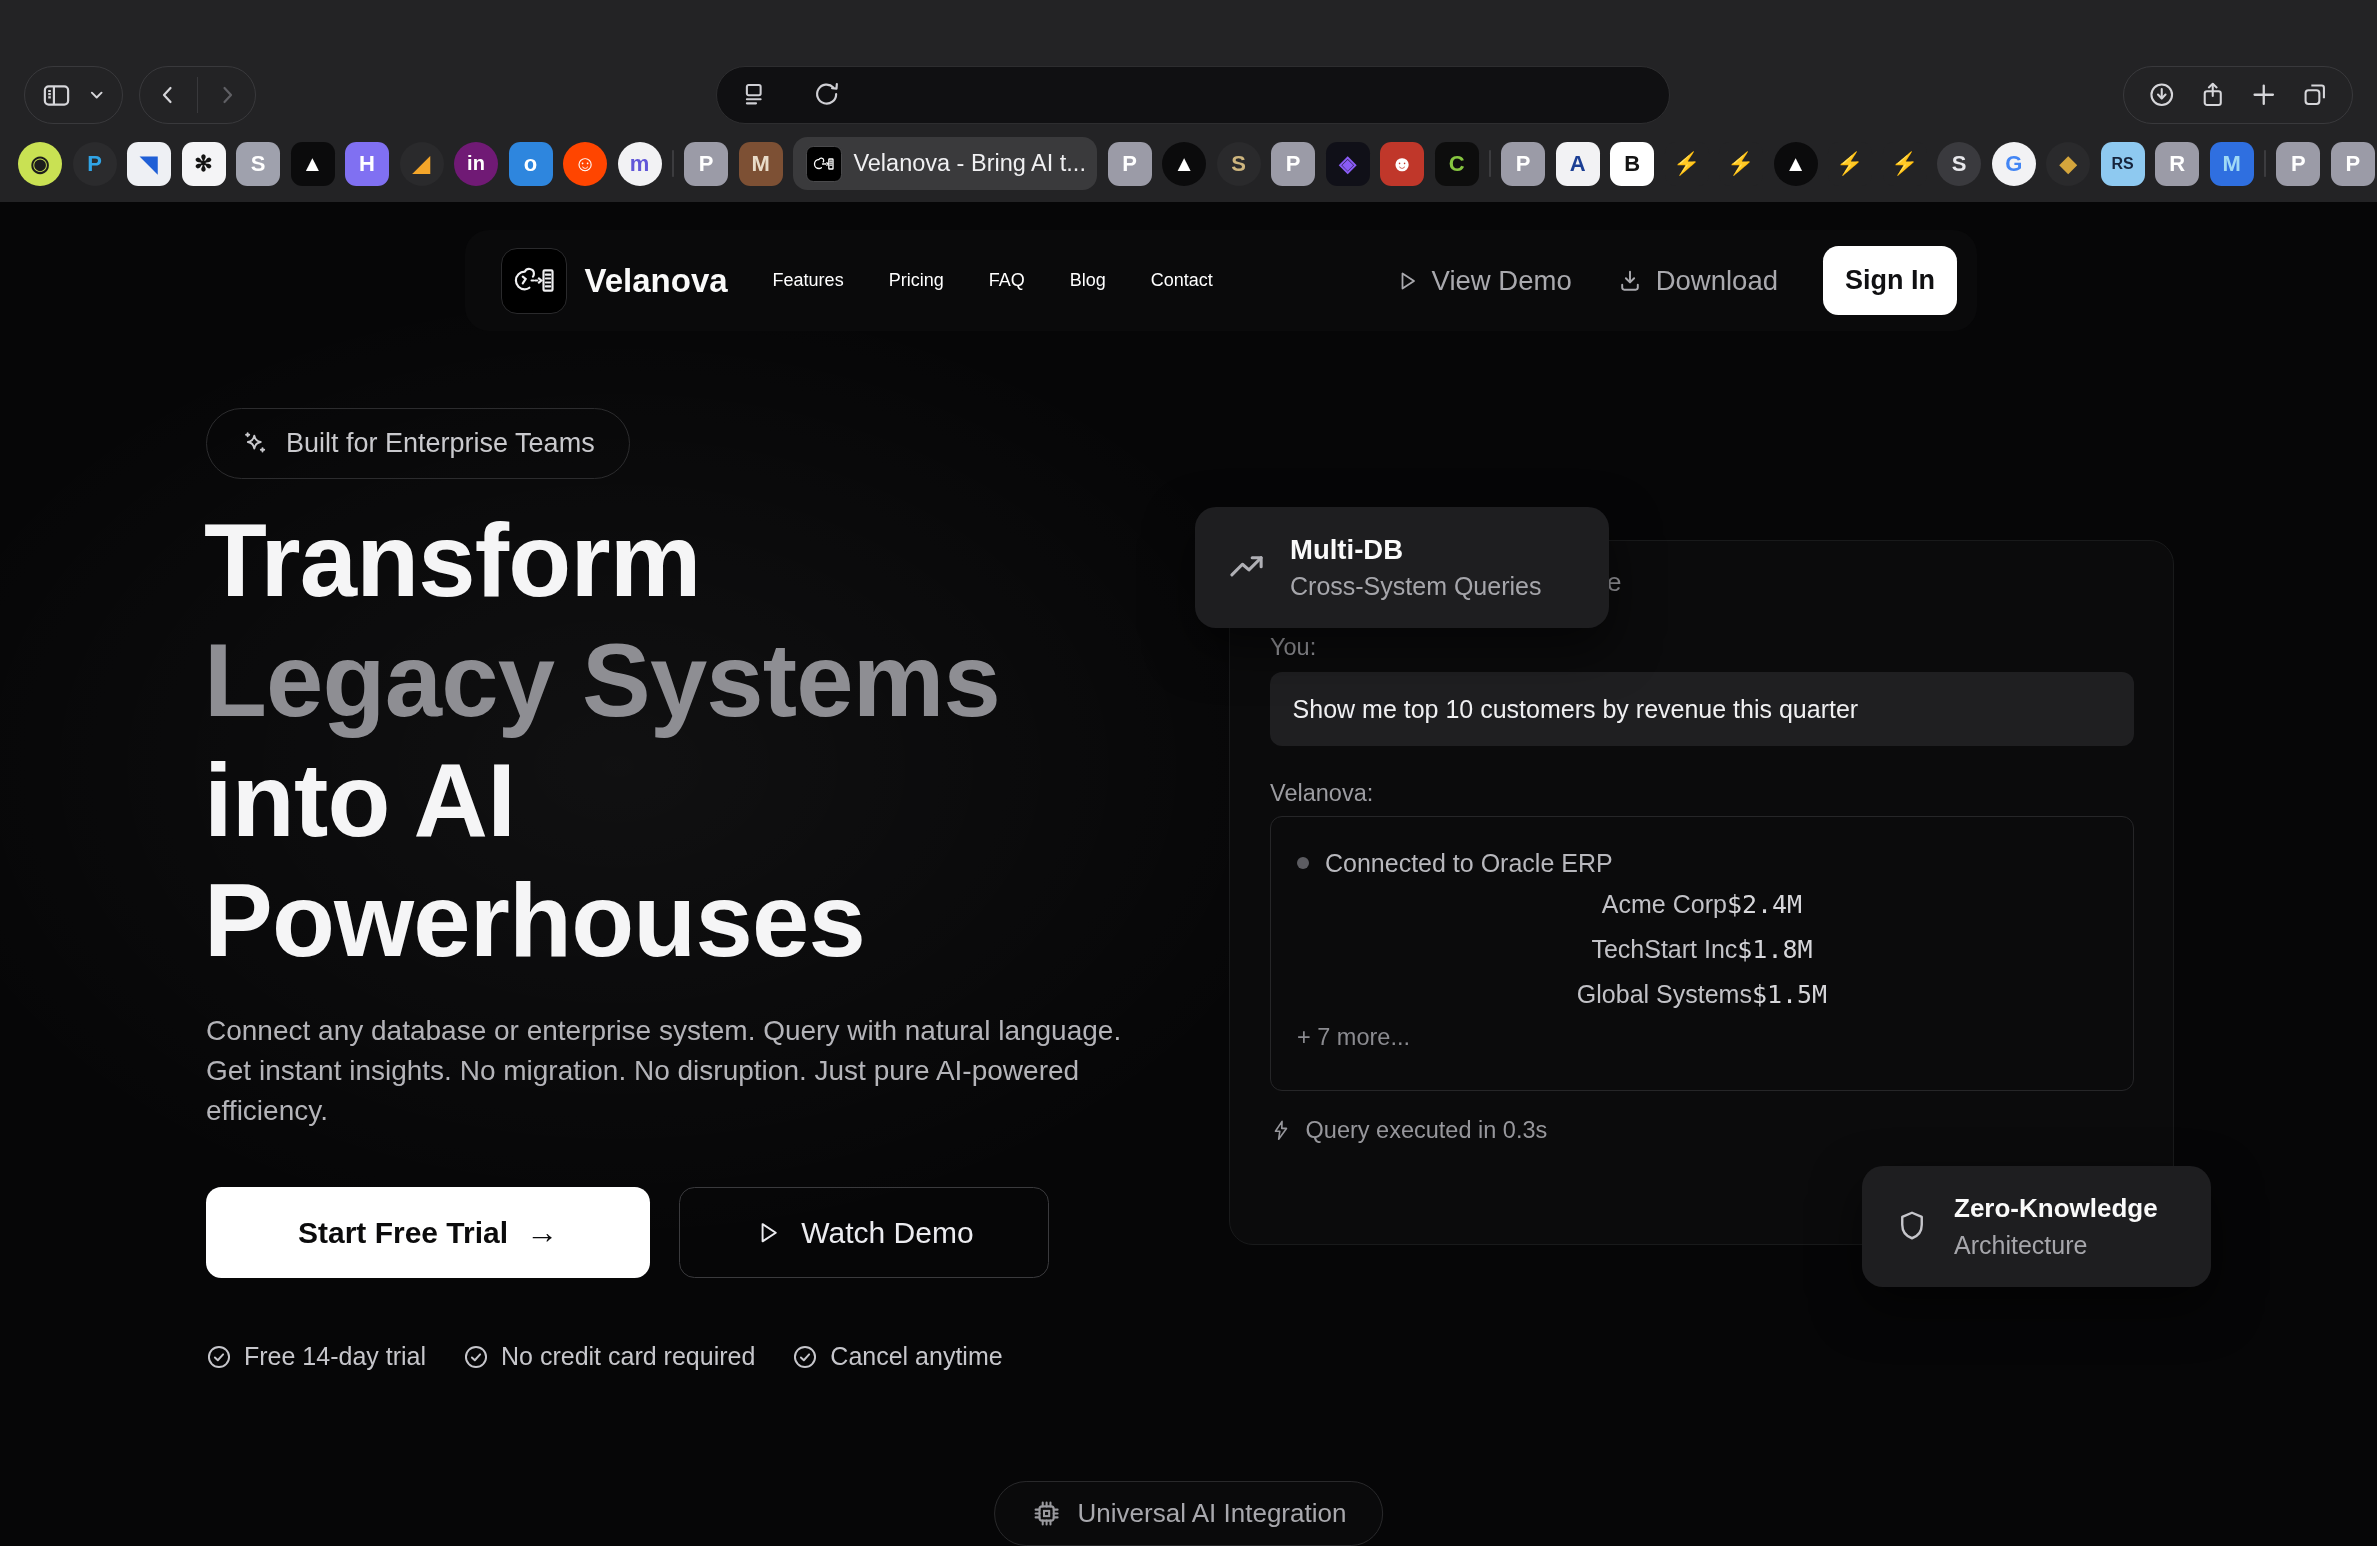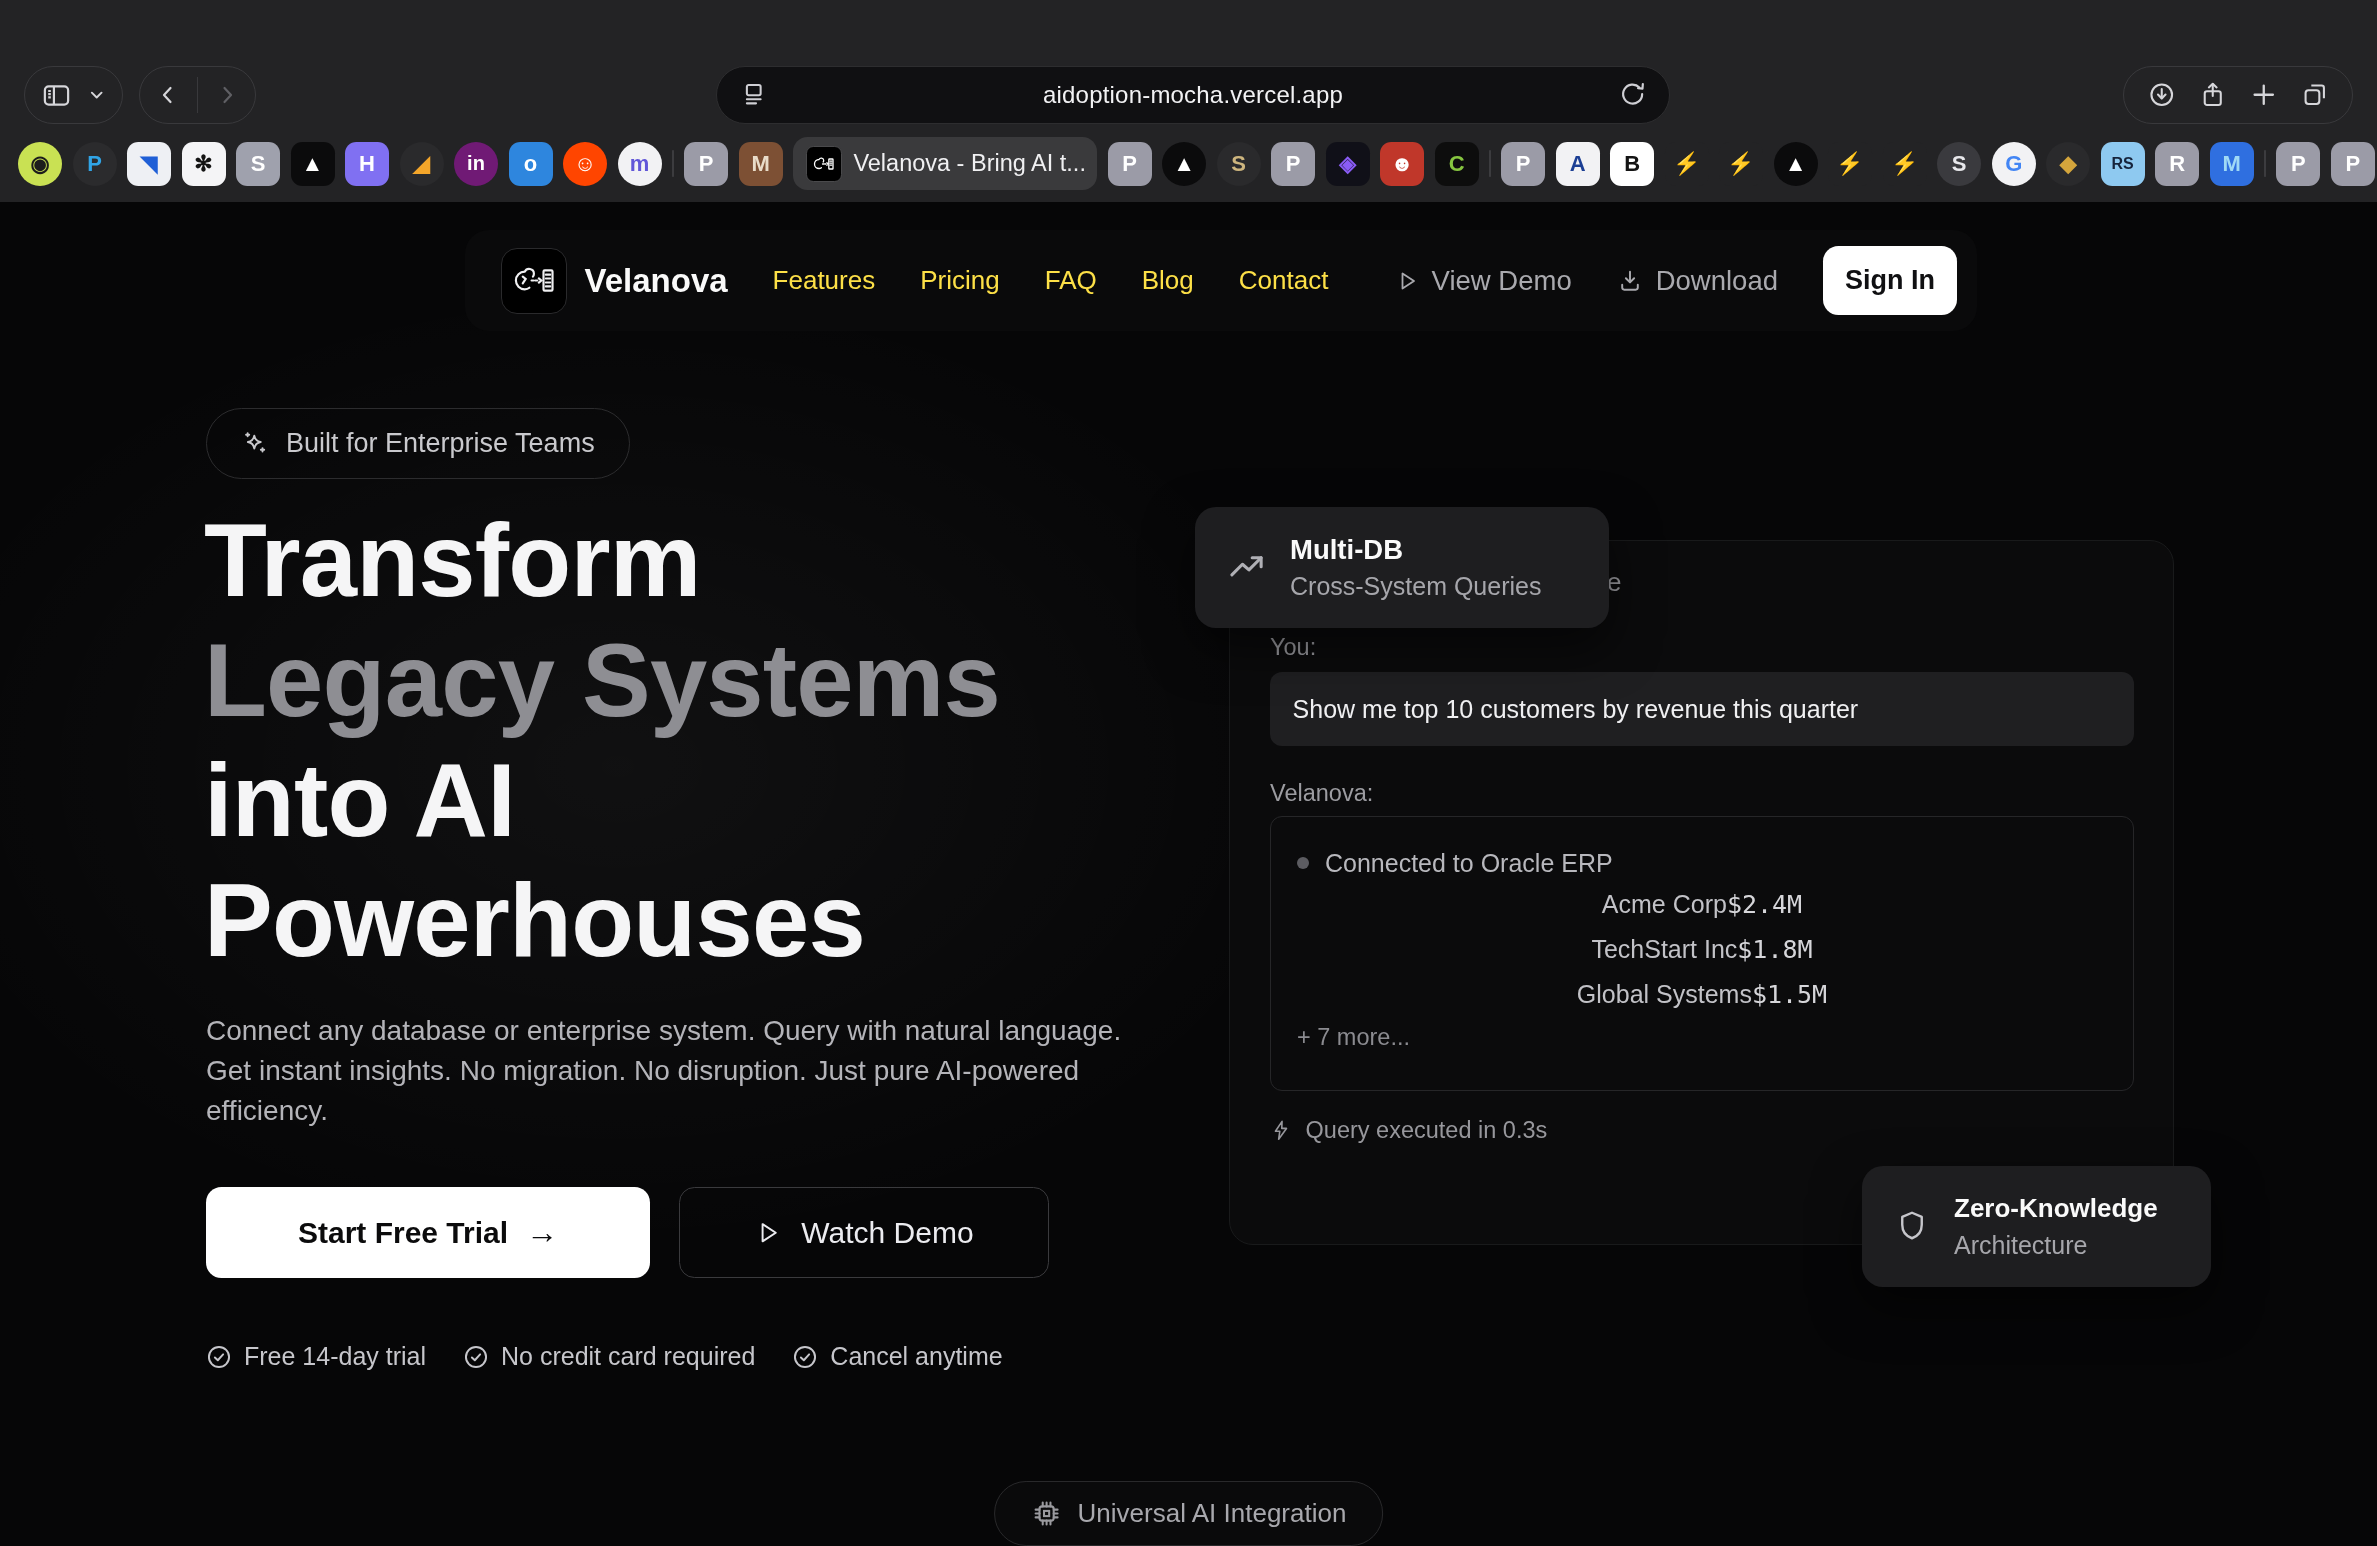--- a/index.html
+++ b/index.html
@@ -34,21 +34,21 @@
   .page { position:absolute; top:202px; left:0; width:2377px; height:1344px; background:#060607; overflow:hidden; }
   .page::before { content:""; position:absolute; inset:0;
     background:radial-gradient(1213px 809px at 26% 42%, rgba(255,255,255,0.045), rgba(0,0,0,0) 60%); }
 
   
   .site-nav { position:absolute; left:465px; top:28px; width:1512px; height:101px; background:#0a0a0b;
               border-radius:24px; display:flex; align-items:center; padding:0 20px 0 36px; gap:45px; z-index:5; }
   .logo-box { width:66px; height:66px; background:#000; border:0.8px solid #2a2a2c; border-radius:16px;
               display:flex; align-items:center; justify-content:center; color:#f0f0f2; flex:0 0 auto; }
   .brand { color:#fafafa; font-size:33px; font-weight:600; margin-left:-27.5px; }
-  .nav-link { color:#fde047; font-size:26px;text-align:right; }
+  .nav-link { color:#ffffff; font-size:18px;text-align:right; }
   .nav-action { display:flex; align-items:center; gap:13px; color:#a9a9ae; font-size:27.5px; }
   .nav-demo { margin-left:auto; }
   .signin-btn { width:134px; height:69px; background:#fff; border-radius:15.4px; color:#101012;
                 font-size:27px; font-weight:600; display:flex; align-items:center; justify-content:center; }
 
   
   .badge { position:absolute; left:206px; top:206px; height:71px; padding:8px 34px; border:1.2px solid #2c2c2e;
            border-radius:36px; display:flex; align-items:center; gap:16px; color:#c9c9cd; font-size:27px; }
   .headline { position:absolute; left:204px; top:299px; font-size:103px; line-height:120px; font-weight:700;
               color:#f5f5f6; letter-spacing:-0.8px; }
@@ -130,21 +130,20 @@
       </span>
     </div>
 
     <div class="urlbar" data-name="address-bar">
       <span class="side" data-name="page-format-button">
         <svg width="27.5" height="27.5" viewBox="0 0 24 24" data-name="reader-icon" fill="none" stroke="currentColor" stroke-width="1.8" stroke-linecap="round">
           <rect x="6" y="3.5" width="12" height="9" rx="1.5"></rect>
             <path d="M6 16h12M6 19.5h8"></path>
         </svg>
       </span>
-      <span class="url-text" data-name="url-text">aidoption-mocha.vercel.app</span>
       <span class="side" data-name="reload-button">
         <svg width="27.5" height="27.5" viewBox="0 0 24 24" data-name="reload-icon" fill="none" stroke="currentColor" stroke-width="1.9" stroke-linecap="round" stroke-linejoin="round">
           <path d="M20.2 11.5a8.3 8.3 0 1 1-2.4-5.9"></path>
             <polyline points="20.8,2.8 20.5,6.7 16.6,6.3"></polyline>
         </svg>
       </span>
     </div>
 
     <div class="pill" style="left:2123px; width:230px;" data-name="window-controls">
       <span data-name="downloads-button">

